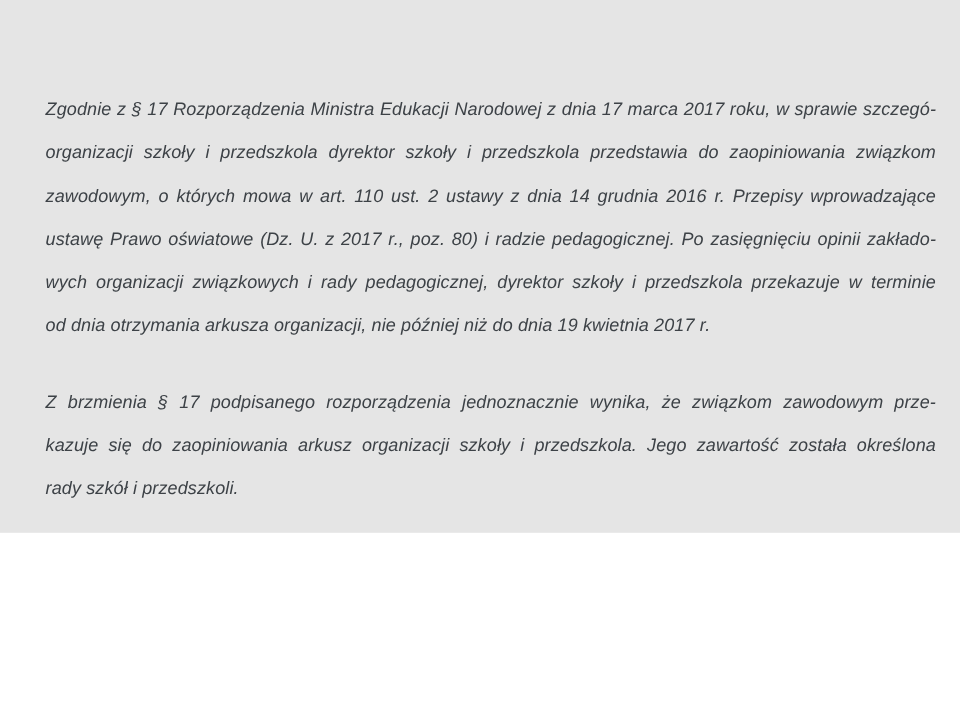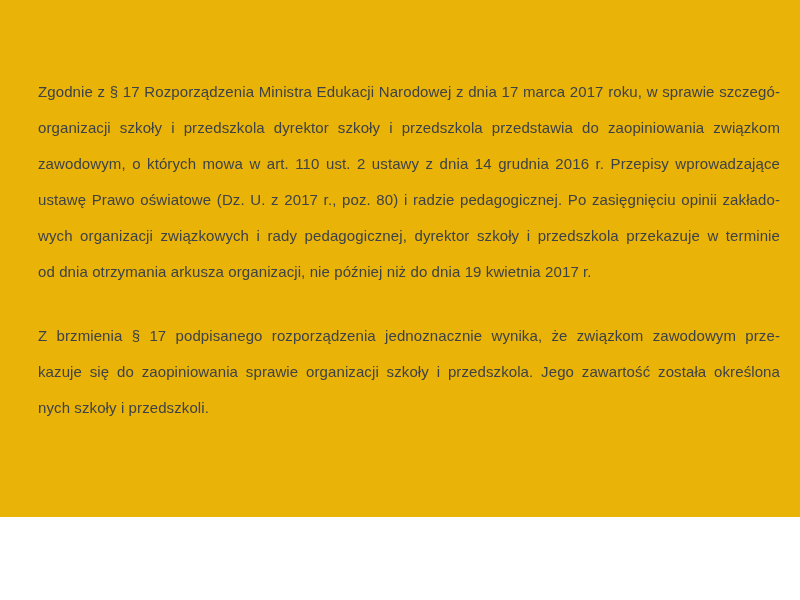--- a/index.html
+++ b/index.html
@@ -9,22 +9,23 @@
   }
   body {
     width: 800px;
     height: 600px;
     overflow: hidden;
     font-family: "Liberation Sans", "DejaVu Sans", sans-serif;
   }
   .page {
     position: relative;
     width: 800px;
-    height: 517px;
-    background: #eab308;
+    height: 444px;
+    background: #e5e5e5;
+    font-style: italic;
   }
   .doc {
     position: absolute;
     left: 38px;
     top: 74px;
     width: 742px;
   }
   .para {
     margin: 0 0 28px 0;
   }
@@ -52,18 +53,18 @@
         <div class="para">
           <div class="line">Zgodnie z § 17 Rozporządzenia Ministra Edukacji Narodowej z dnia 17 marca 2017 roku, w sprawie szczegó-</div>
           <div class="line">organizacji szkoły i przedszkola dyrektor szkoły i przedszkola przedstawia do zaopiniowania związkom</div>
           <div class="line">zawodowym, o których mowa w art. 110 ust. 2 ustawy z dnia 14 grudnia 2016 r. Przepisy wprowadzające</div>
           <div class="line">ustawę Prawo oświatowe (Dz. U. z 2017 r., poz. 80) i radzie pedagogicznej. Po zasięgnięciu opinii zakłado-</div>
           <div class="line">wych organizacji związkowych i rady pedagogicznej, dyrektor szkoły i przedszkola przekazuje w terminie</div>
           <div class="line last">od dnia otrzymania arkusza organizacji, nie później niż do dnia 19 kwietnia 2017 r.</div>
         </div>
         <div class="para">
           <div class="line">Z brzmienia § 17 podpisanego rozporządzenia jednoznacznie wynika, że związkom zawodowym prze-</div>
-          <div class="line">kazuje się do zaopiniowania sprawie organizacji szkoły i przedszkola. Jego zawartość została określona</div>
-          <div class="line last">nych szkoły i przedszkoli.</div>
+          <div class="line">kazuje się do zaopiniowania arkusz organizacji szkoły i przedszkola. Jego zawartość została określona</div>
+          <div class="line last">rady szkół i przedszkoli.</div>
         </div>
       </div>
   </div>
 </div>
 
 </body></html>

